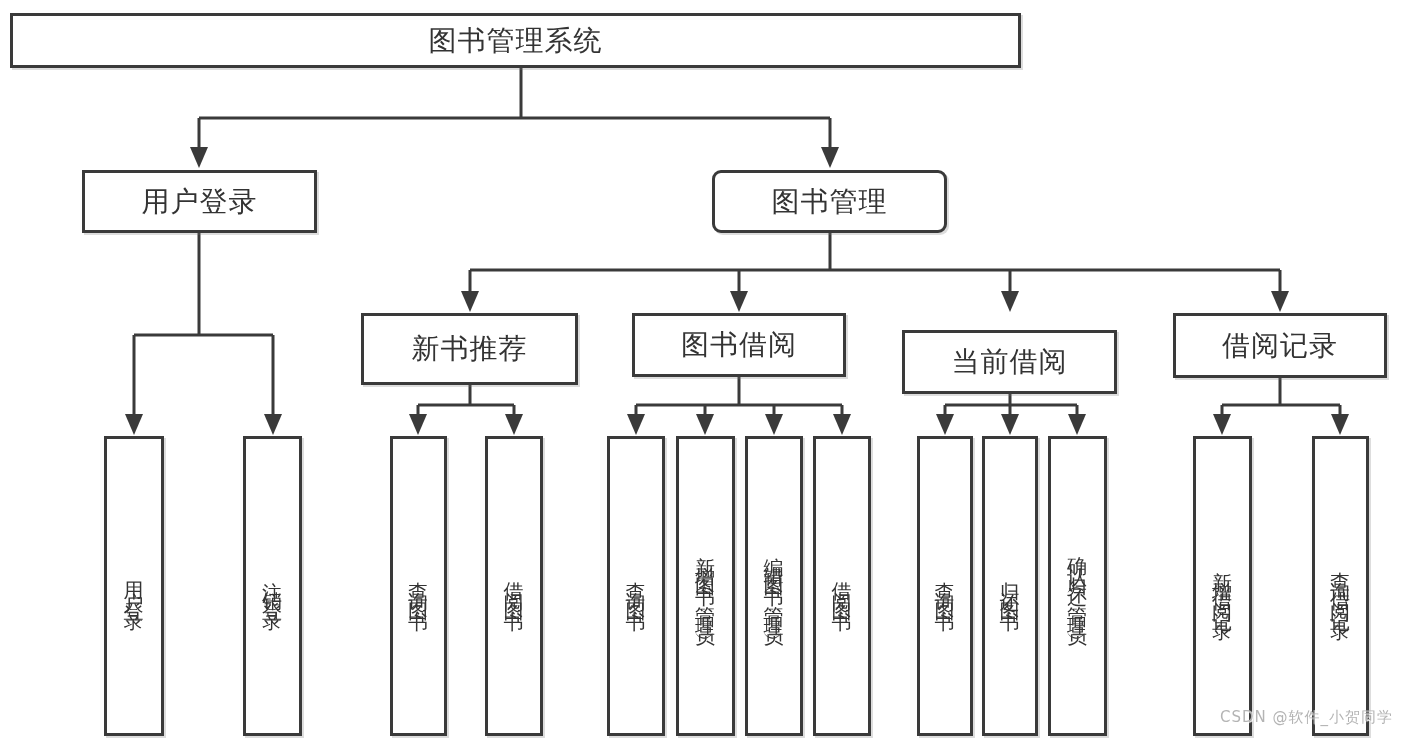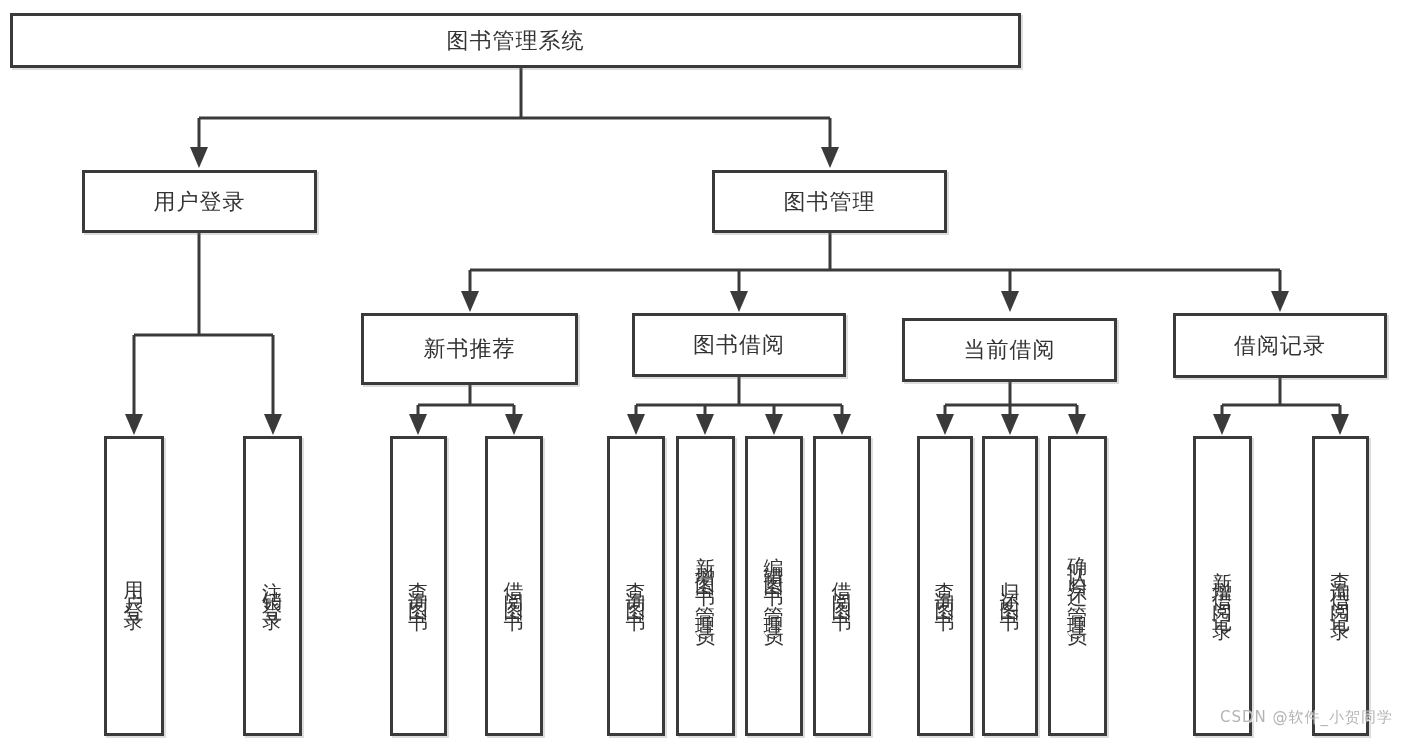--- a/index.html
+++ b/index.html
@@ -25,21 +25,21 @@
     border: 3px solid #3a3a3a;
     background: #ffffff;
     display: flex;
     align-items: center;
     justify-content: center;
     color: #333333;
     box-shadow: 2px 2px 0 rgba(120,120,120,0.25);
   }
 
   .node .hlabel {
-    font-size: 22px;
+    font-size: 28px;
     letter-spacing: 1px;
     color: #333333;
     white-space: nowrap;
   }
 
   .root-label { font-size: 22px; }
 
   .leaf .vlabel {
     writing-mode: vertical-rl;
     font-size: 20px;
@@ -112,31 +112,31 @@
     </g>
   </svg>
 
   <div class="node" style="left:10px; top:13px; width:1011px; height:55px;">
     <span class="hlabel root-label">图书管理系统</span>
   </div>
 
   <div class="node" style="left:82px; top:170px; width:235px; height:63px;">
     <span class="hlabel">用户登录</span>
   </div>
-  <div class="node" style="left:712px; top:170px; width:235px; height:63px;">
+  <div class="node" style="left:712px; top:170px; width:235px; height:63px;border-radius:9px;">
     <span class="hlabel">图书管理</span>
   </div>
 
   <div class="node" style="left:361px; top:313px; width:217px; height:72px;">
     <span class="hlabel">新书推荐</span>
   </div>
   <div class="node" style="left:632px; top:313px; width:214px; height:64px;">
     <span class="hlabel">图书借阅</span>
   </div>
-  <div class="node" style="left:902px; top:318px; width:215px; height:64px;">
+  <div class="node" style="left:902px; top:330px; width:215px; height:64px;">
     <span class="hlabel">当前借阅</span>
   </div>
   <div class="node" style="left:1173px; top:313px; width:214px; height:65px;">
     <span class="hlabel">借阅记录</span>
   </div>
 
   <div class="node leaf" style="left:104px; top:436px; width:60px; height:300px;">
     <span class="vlabel">用户登录</span>
   </div>
   <div class="node leaf" style="left:243px; top:436px; width:59px; height:300px;">

